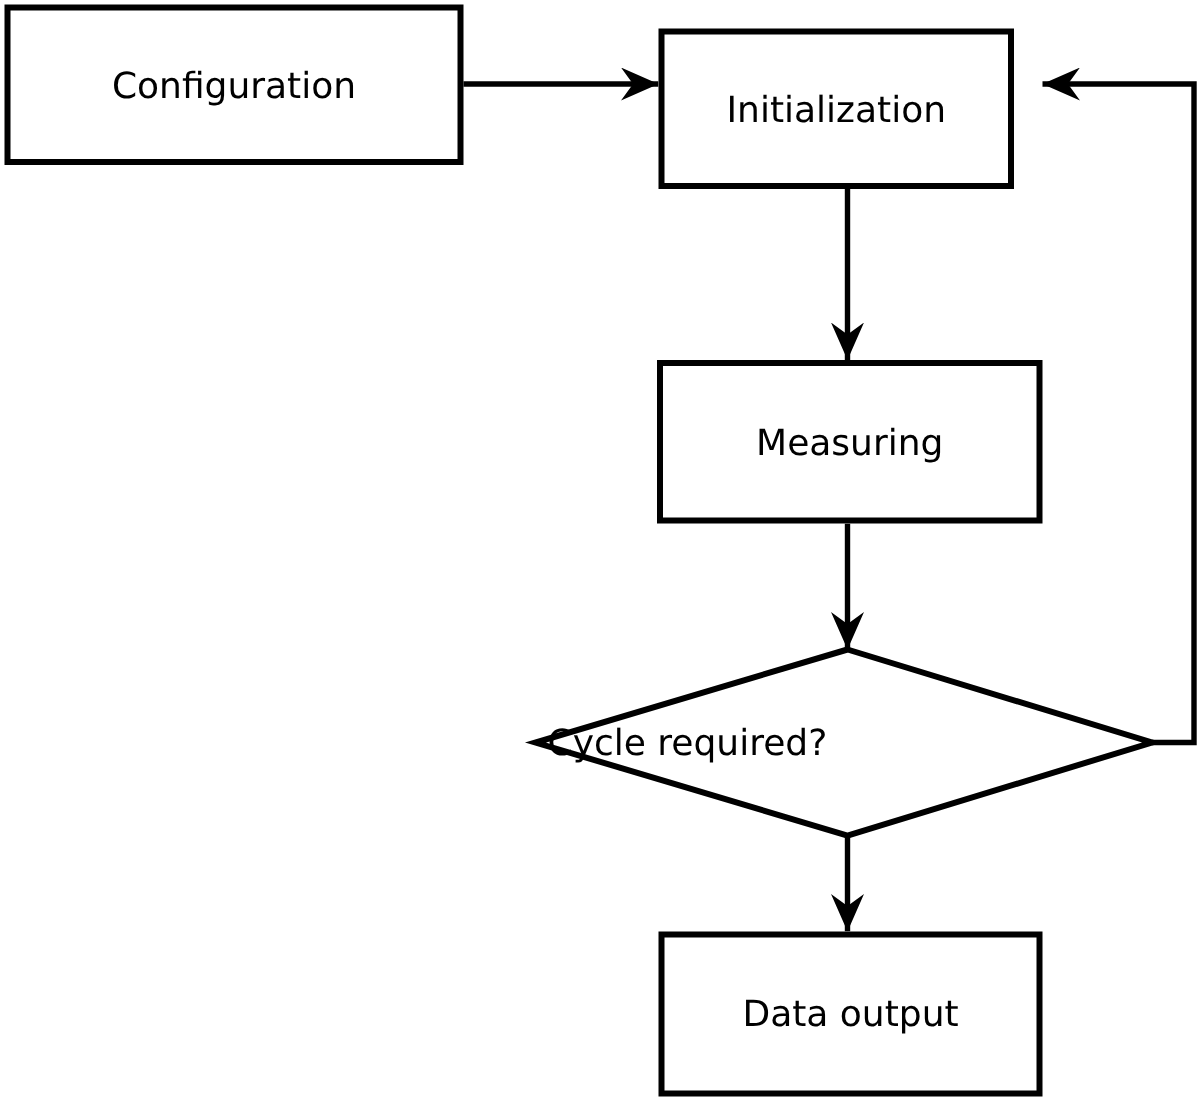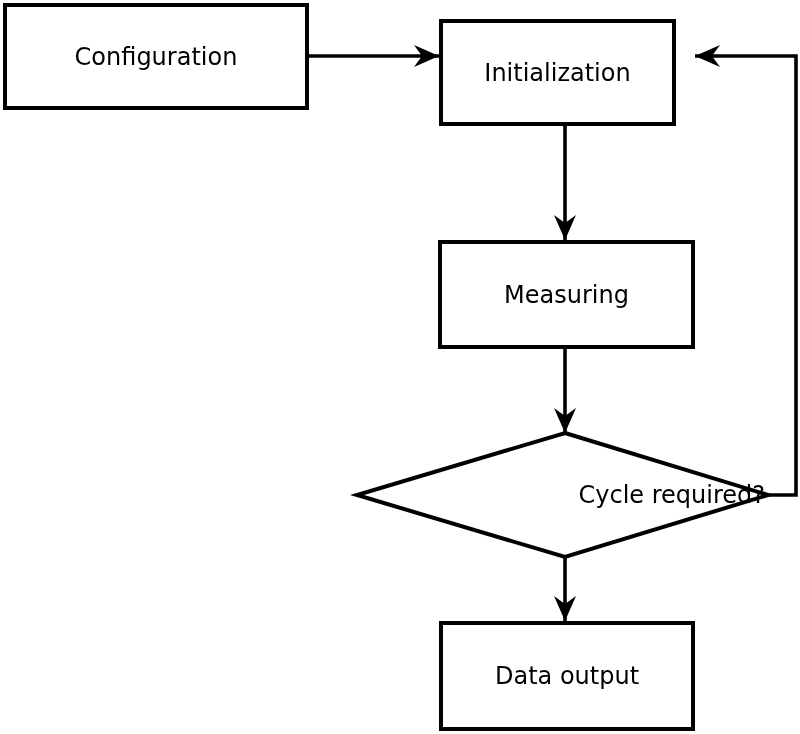--- a/index.html
+++ b/index.html
@@ -42,21 +42,21 @@
   #node-measuring      { left: 438px; top: 240px; width: 257px; height: 109px; justify-content: center; }
   #node-data-output    { left: 439px; top: 621px; width: 256px; height: 110px; }
   .diamond-label {
     position: absolute;
     left: 365px;
     top: 433px;
     width: 400px;
     height: 124px;
     display: flex;
     align-items: center;
-    justify-content: flex-end;
+    justify-content: flex-start;
     pointer-events: none;
   }
 </style>
 </head>
 <body>
 
 <div class="canvas">
 
   <svg class="connectors" width="800" height="734" viewBox="0 0 800 734" xmlns="http://www.w3.org/2000/svg">
     <defs>

